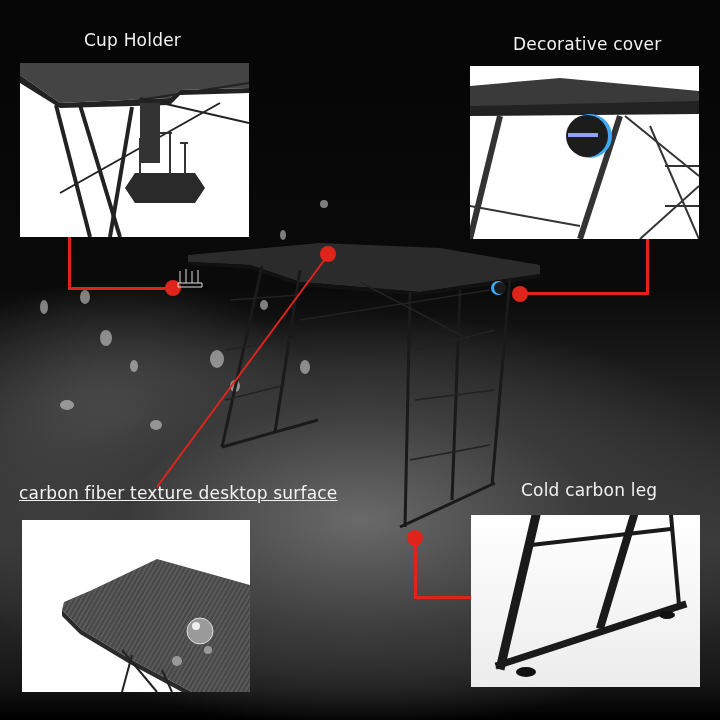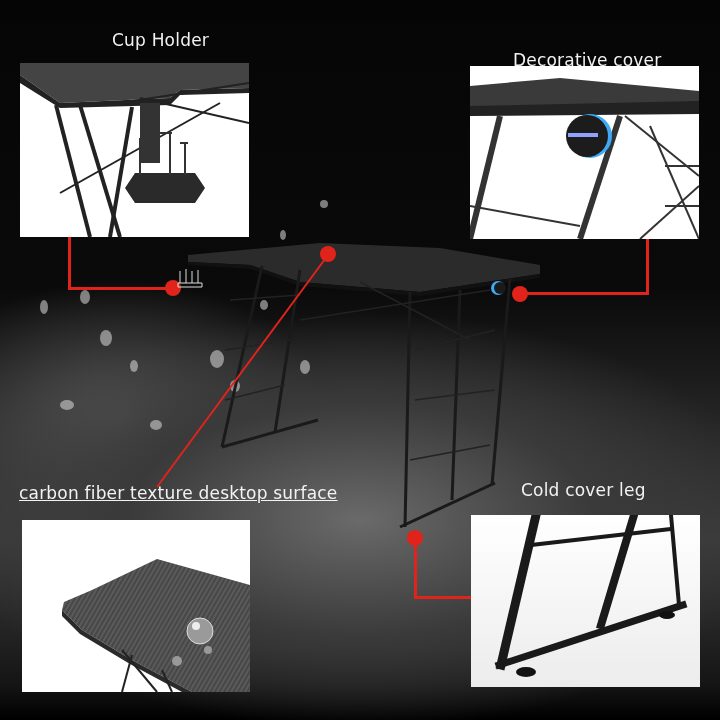--- a/index.html
+++ b/index.html
@@ -27,21 +27,21 @@
   <div class="speck" style="left:210px;top:350px;width:14px;height:18px;"></div>
   <div class="speck" style="left:230px;top:380px;width:10px;height:12px;"></div>
   <div class="speck" style="left:260px;top:300px;width:8px;height:10px;"></div>
   <div class="speck" style="left:300px;top:360px;width:10px;height:14px;"></div>
   <div class="speck" style="left:150px;top:420px;width:12px;height:10px;"></div>
   <div class="speck" style="left:40px;top:300px;width:8px;height:14px;"></div>
   <div class="speck" style="left:320px;top:200px;width:8px;height:8px;"></div>
   <div class="speck" style="left:280px;top:230px;width:6px;height:10px;"></div>
 </div>
 
-<div class="label" style="left:84px;top:30px;margin-left:28px;">Cup Holder</div>
+<div class="label" style="left:84px;top:30px;">Cup Holder</div>
 <div class="inset" style="left:20px;top:63px;width:229px;height:174px;">
   <svg width="229" height="174" viewBox="0 0 229 174">
     <polygon points="0,0 229,0 229,25 160,27 150,35 40,40 0,12" fill="#444"></polygon>
     <polygon points="0,12 40,40 150,35 160,27 229,25 229,30 160,32 150,42 40,45 0,20" fill="#222"></polygon>
     <g stroke="#222" stroke-width="4" fill="none">
       <line x1="36" y1="42" x2="70" y2="174"></line>
       <line x1="60" y1="42" x2="100" y2="174"></line>
       <line x1="112" y1="44" x2="90" y2="174"></line>
     </g>
     <g stroke="#222" stroke-width="2">
@@ -53,21 +53,21 @@
     <polygon points="115,110 175,110 185,125 175,140 115,140 105,125" fill="#2a2a2a"></polygon>
     <g stroke="#333" stroke-width="2" fill="none">
       <path d="M120 112 V75 M150 112 V70 M165 112 V80 M140 70 h12 M160 80 h8"></path>
     </g>
   </svg>
 </div>
 <div class="redline" style="left:68px;top:237px;width:3px;height:52px;"></div>
 <div class="redline" style="left:68px;top:287px;width:104px;height:3px;"></div>
 <div class="dot" style="left:165px;top:280px;"></div>
 
-<div class="label" style="left:513px;top:50px;">Decorative cover</div>
+<div class="label" style="left:513px;top:34px;">Decorative cover</div>
 <div class="inset" style="left:470px;top:66px;width:229px;height:173px;">
   <svg width="229" height="173" viewBox="0 0 229 173">
     <polygon points="0,20 90,12 229,25 229,40 0,45" fill="#3a3a3a"></polygon>
     <polygon points="0,40 229,35 229,48 0,50" fill="#222"></polygon>
     <g stroke="#333" stroke-width="6" fill="none">
       <line x1="30" y1="50" x2="0" y2="173"></line>
       <line x1="150" y1="50" x2="110" y2="173"></line>
     </g>
     <g stroke="#333" stroke-width="2" fill="none">
       <line x1="155" y1="50" x2="229" y2="110"></line>
@@ -154,21 +154,21 @@
       <ellipse cx="178" cy="0" rx="0" ry="0"></ellipse>
       <ellipse cx="178" cy="0" rx="0" ry="0"></ellipse>
       <circle cx="178" cy="111" r="13" fill="#9a9a9a" stroke="#ddd" stroke-width="1"></circle>
       <circle cx="174" cy="106" r="4" fill="#eee"></circle>
       <circle cx="186" cy="130" r="4" fill="#999"></circle>
       <circle cx="155" cy="141" r="5" fill="#999"></circle>
     </g>
   </svg>
 </div>
 
-<div class="label" style="left:521px;top:480px;">Cold cover leg</div>
+<div class="label" style="left:521px;top:480px;">Cold carbon leg</div>
 <div class="dot" style="left:407px;top:530px;"></div>
 <div class="redline" style="left:414px;top:544px;width:3px;height:55px;"></div>
 <div class="redline" style="left:414px;top:596px;width:58px;height:3px;"></div>
 <div class="inset" style="left:471px;top:515px;width:229px;height:172px;">
   <svg width="229" height="172" viewBox="0 0 229 172">
     <defs>
       <linearGradient id="fl" x1="0" y1="0" x2="0" y2="1">
         <stop offset="0" stop-color="#fff"></stop>
           <stop offset="1" stop-color="#ececec"></stop>
       </linearGradient>

